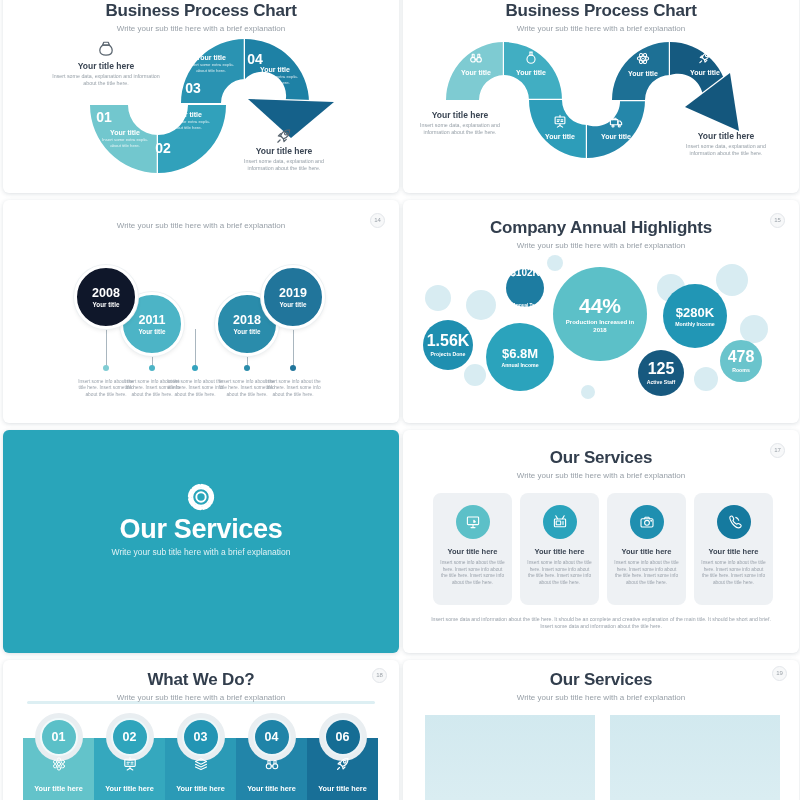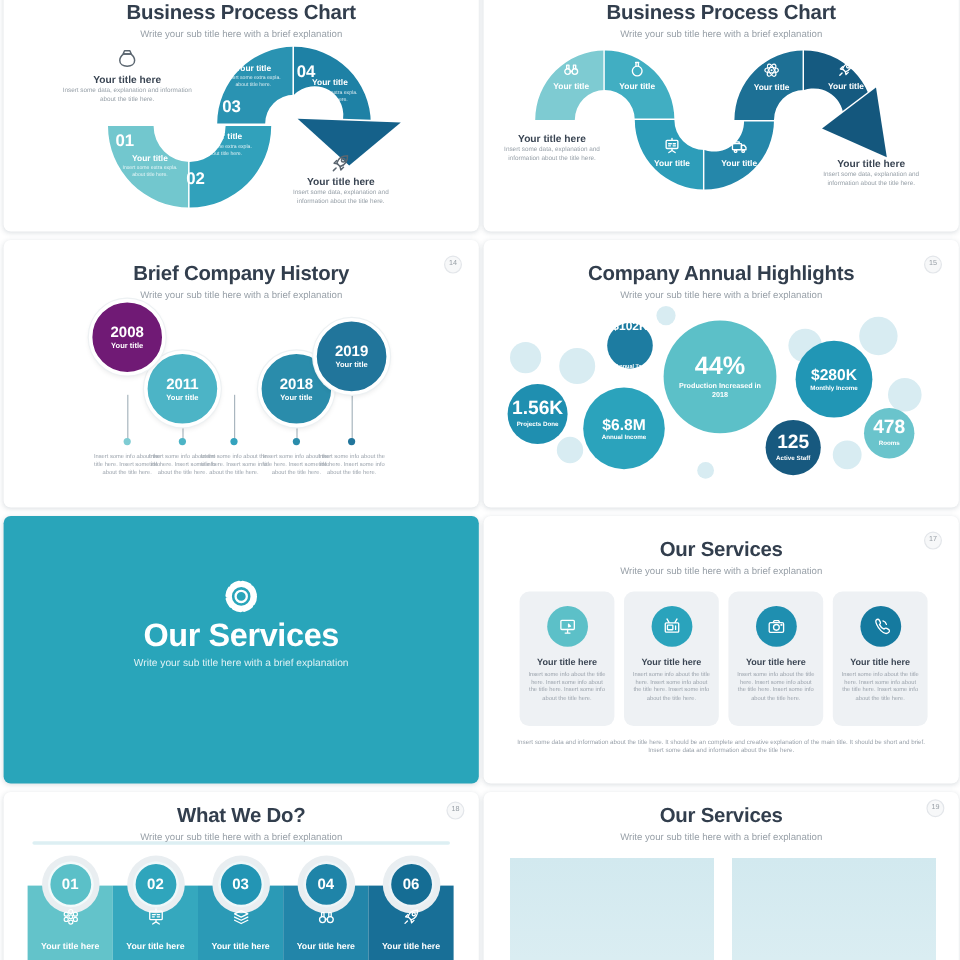--- a/index.html
+++ b/index.html
@@ -156,27 +156,26 @@
     <div class="abs ctr seg-t" style="left:302px;top:99px;">Your title</div>
     <div class="abs ctr lab-t" style="left:57px;top:140px;">Your title here</div>
     <div class="abs ctr lab-d" style="left:57px;top:150px;width:88px;">Insert some data, explanation and information about the title here.</div>
     <div class="abs ctr lab-t" style="left:323px;top:161px;">Your title here</div>
     <div class="abs ctr lab-d" style="left:323px;top:171px;width:92px;">Insert some data, explanation and information about the title here.</div>
   </div>
 
   <div class="slide" style="left:3px;top:200px;">
     <div class="badge" style="right:14px;top:13px;">14</div>
     <div class="s-head" style="padding-top:18px;">
-      <div class="s-title">Brief Company History</div>
       <div class="s-sub">Write your sub title here with a brief explanation</div>
     </div>
 
     <div class="stem" style="left:103px;top:129px;height:38px;"></div>
     <div class="dot" style="left:100px;top:165px;background:#7fccd3;"></div>
-    <div class="circle mil" style="left:71px;top:49px;background:#701a75;z-index:3;">
+    <div class="circle mil" style="left:71px;top:65px;background:#0f172a;z-index:3;">
       <div class="yr">2008</div>
       <div class="yt">Your title</div>
     </div>
     <div class="abs ctr mil-d" style="left:103px;top:179px;width:60px;">Insert some info about the title here. Insert some info about the title here.</div>
 
     <div class="stem" style="left:149px;top:156px;height:11px;"></div>
     <div class="dot" style="left:146px;top:165px;background:#4cb4c6;"></div>
     <div class="circle mil" style="left:117px;top:92px;background:#4cb4c6;z-index:2;">
       <div class="yr">2011</div>
       <div class="yt">Your title</div>

